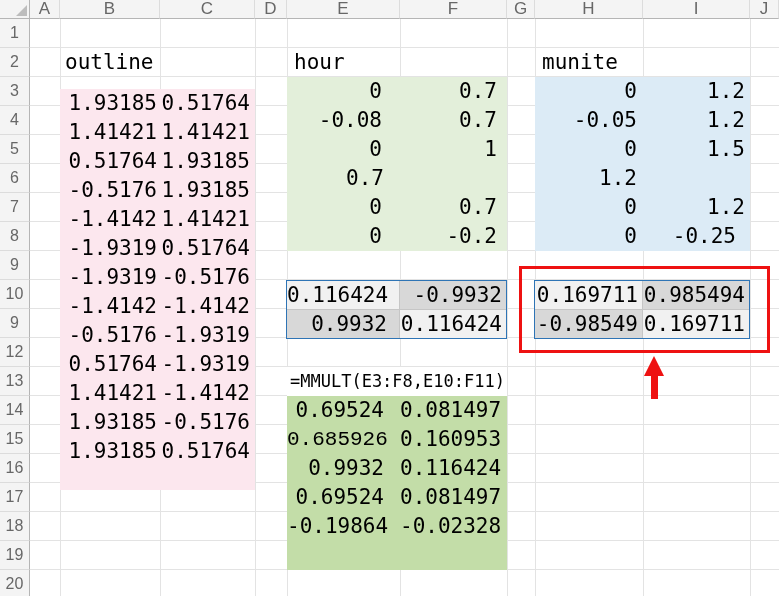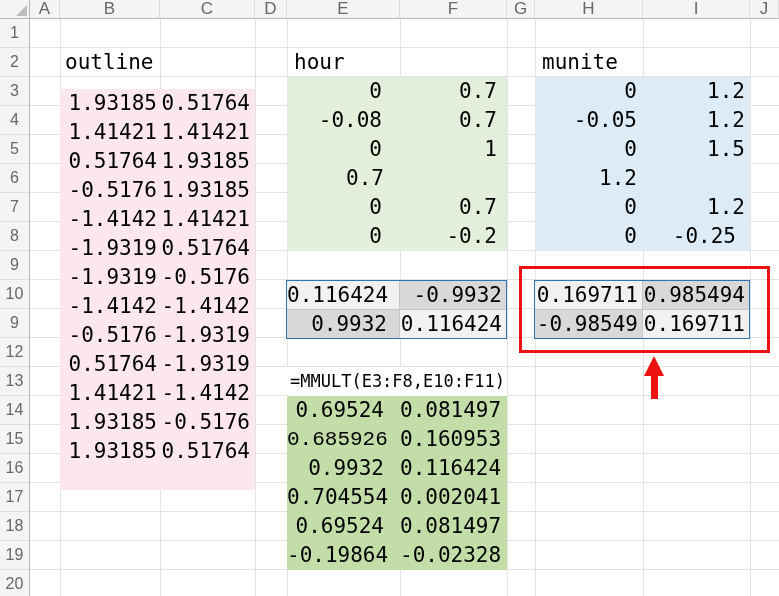--- a/index.html
+++ b/index.html
@@ -251,24 +251,20 @@
         </div>
         <div class="grid-row">
           <div class="cell" style="width: 113px; padding-right: 16px; font-family: Liberation Mono, monospace;">0.685926</div>
           <div class="cell" style="width: 107px; padding-right: 8px;">0.160953</div>
         </div>
         <div class="grid-row">
           <div class="cell" style="width: 113px; padding-right: 16px;">0.9932</div>
           <div class="cell" style="width: 107px; padding-right: 8px;">0.116424</div>
         </div>
         <div class="grid-row">
-          <div class="cell" style="width: 113px; padding-right: 16px;">0.704554</div>
-          <div class="cell" style="width: 107px; padding-right: 8px;">0.002041</div>
-        </div>
-        <div class="grid-row">
           <div class="cell" style="width: 113px; padding-right: 16px;">0.69524</div>
           <div class="cell" style="width: 107px; padding-right: 8px;">0.081497</div>
         </div>
         <div class="grid-row">
           <div class="cell" style="width: 113px; padding-right: 16px;">-0.19864</div>
           <div class="cell" style="width: 107px; padding-right: 8px;">-0.02328</div>
         </div>
       </div>
 
     <div class="redbox"></div>

